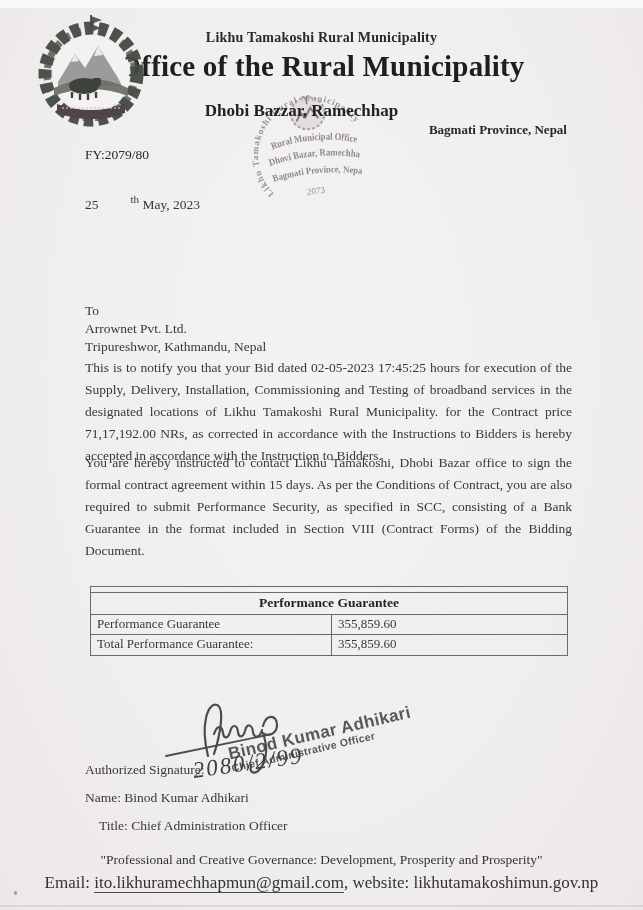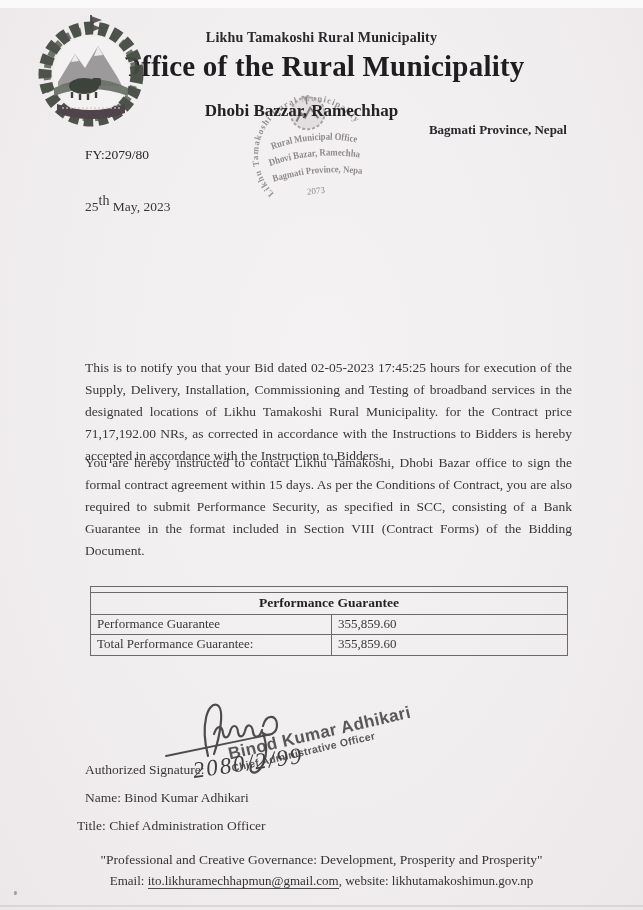--- a/index.html
+++ b/index.html
@@ -21,21 +21,21 @@
   .lh-muni{top:30px;left:0;right:0;text-align:center;font-size:14px;font-weight:bold;letter-spacing:.2px;color:#2a282b;}
   .lh-office{top:50px;left:0;right:0;text-align:center;font-size:29px;font-weight:bold;color:#1f1d20;letter-spacing:.2px;}
   .lh-addr{top:101px;left:-40px;right:0;text-align:center;font-size:17px;font-weight:bold;color:#242225;z-index:3;}
   .lh-prov{top:122px;right:76px;font-size:13px;font-weight:bold;color:#2a282b;z-index:3;}
   .lh-fy{top:147px;left:85px;font-size:13.5px;font-weight:normal;color:#29272a;}
 
   .emblem{top:12px;left:32px;width:118px;height:118px;z-index:2;}
   .seal{top:92px;left:236px;width:152px;height:126px;z-index:1;opacity:.88;}
 
   .date-line{top:193px;left:85px;font-size:13.5px;color:#3a3739;}
-  .date-line sup{font-size:14px;}
+  .date-line sup{font-size:11px;margin-left:32px;}
 
   .doc-title{top:207px;left:0;right:0;text-align:center;font-size:25px;font-weight:bold;color:#1e1c1f;letter-spacing:.3px;}
 
   .subject{top:250px;left:85px;width:492px;font-size:13.5px;font-weight:bold;line-height:19px;color:#242225;}
 
   .recipient{top:302px;left:85px;font-size:13.5px;line-height:18px;color:#3a3739;}
 
   .para{left:85px;width:487px;font-size:13.5px;line-height:22px;text-align:justify;color:#3a3739;}
   .p1{top:357px;}
   .p2{top:452px;}
@@ -53,25 +53,25 @@
   .sig-svg{top:698px;left:160px;width:182px;height:86px;z-index:3;}
   .rubber-stamp{
     top:744px;left:233px;z-index:2;transform:rotate(-13deg);transform-origin:left bottom;
     color:#4e4b4e;text-align:left;white-space:nowrap;opacity:.92;
   }
   .rubber-stamp .rs-name{font-size:17px;font-weight:bold;letter-spacing:.4px;font-family:"Liberation Sans",sans-serif;}
   .rubber-stamp .rs-title{font-size:10.5px;font-weight:bold;letter-spacing:.3px;margin-top:-2px;font-family:"Liberation Sans",sans-serif;}
 
   .sig-label{top:762px;left:85px;font-size:13.5px;color:#3a3739;}
   .sig-name{top:790px;left:85px;font-size:13.5px;color:#3a3739;}
-  .sig-title{top:818px;left:77px;font-size:13.5px;color:#3a3739;}
+  .sig-title{top:818px;left:99px;font-size:13.5px;color:#3a3739;}
 
   
   .footer-motto{top:852px;left:0;right:0;text-align:center;font-size:13.5px;color:#353234;}
-  .footer-contact{top:873px;left:0;right:0;text-align:center;font-size:13px;color:#353234;}
+  .footer-contact{top:873px;left:0;right:0;text-align:center;font-size:17px;color:#353234;}
   .footer-contact .uline{border-bottom:1px solid #4c494b;padding-bottom:0px;}
 </style>
 </head>
 <body>
 
 <div class="page">
   <div class="scan-top"></div>
 
   <svg class="abs emblem" viewBox="0 0 118 118" aria-hidden="true">
     <path d="M 59,3 v 16" stroke="#3a383a" stroke-width="1.6" fill="none"></path>
@@ -122,20 +122,25 @@
   <div class="abs lh-muni">Likhu Tamakoshi Rural Municipality</div>
   <div class="abs lh-office">Office of the Rural Municipality</div>
   <div class="abs lh-addr">Dhobi Bazzar, Ramechhap</div>
   <div class="abs lh-prov">Bagmati Province, Nepal</div>
   <div class="abs lh-fy">FY:2079/80</div>
 
   <div class="abs date-line"><span>25</span><sup>th</sup><span> May, 2023</span></div>
 
 
 
+  <div class="abs recipient">
+    <div>To</div>
+    <div>Arrownet Pvt. Ltd.</div>
+    <div>Tripureshwor, Kathmandu, Nepal</div>
+  </div>
 
   <div class="abs para p1">This is to notify you that your Bid dated 02-05-2023 17:45:25 hours for execution of the Supply, Delivery, Installation, Commissioning and Testing of broadband services in the designated locations of Likhu Tamakoshi Rural Municipality. for the Contract price 71,17,192.00 NRs, as corrected in accordance with the Instructions to Bidders is hereby accepted in accordance with the Instruction to Bidders.</div>
   <div class="abs para p2">You are hereby instructed to contact Likhu Tamakoshi, Dhobi Bazar office to sign the formal contract agreement within 15 days. As per the Conditions of Contract, you are also required to submit Performance Security, as specified in SCC, consisting of a Bank Guarantee in the format included in Section VIII (Contract Forms) of the Bidding Document.</div>
 
   <table class="abs pg-table">
     <colgroup>
         <col class="c1">
         <col class="c2">
       </colgroup>
     <tbody>

